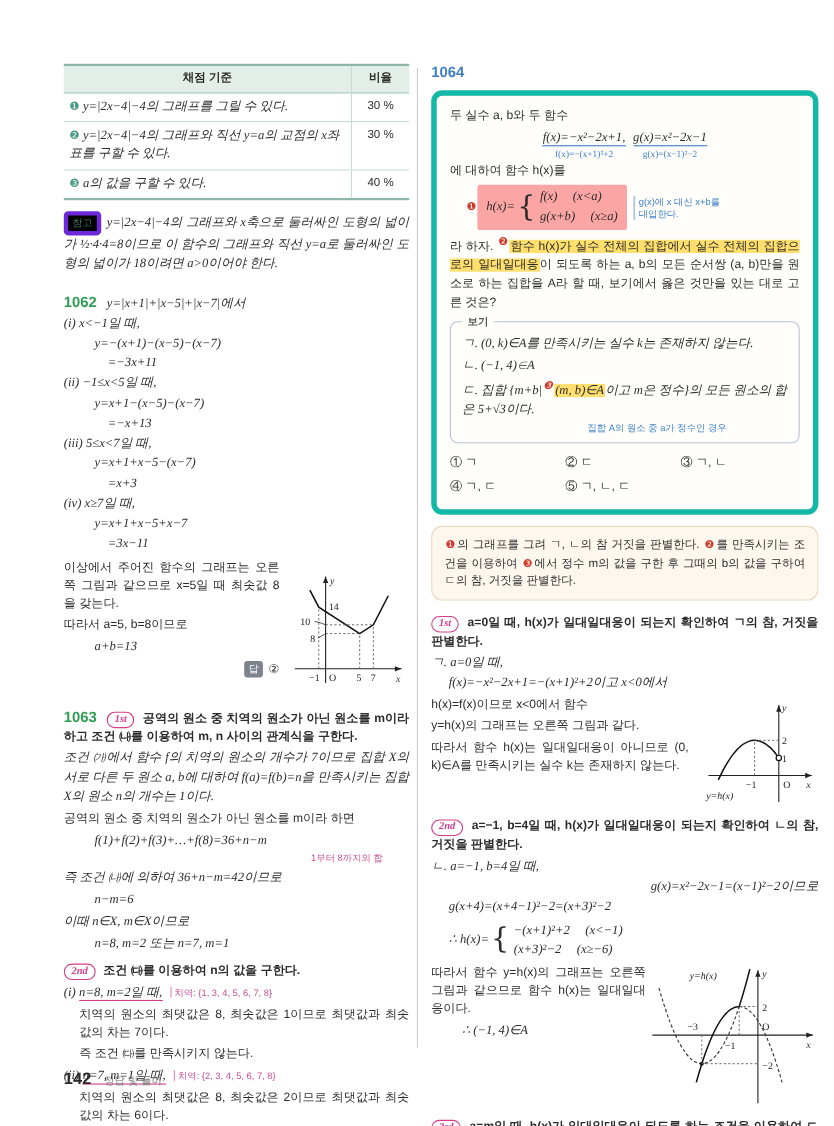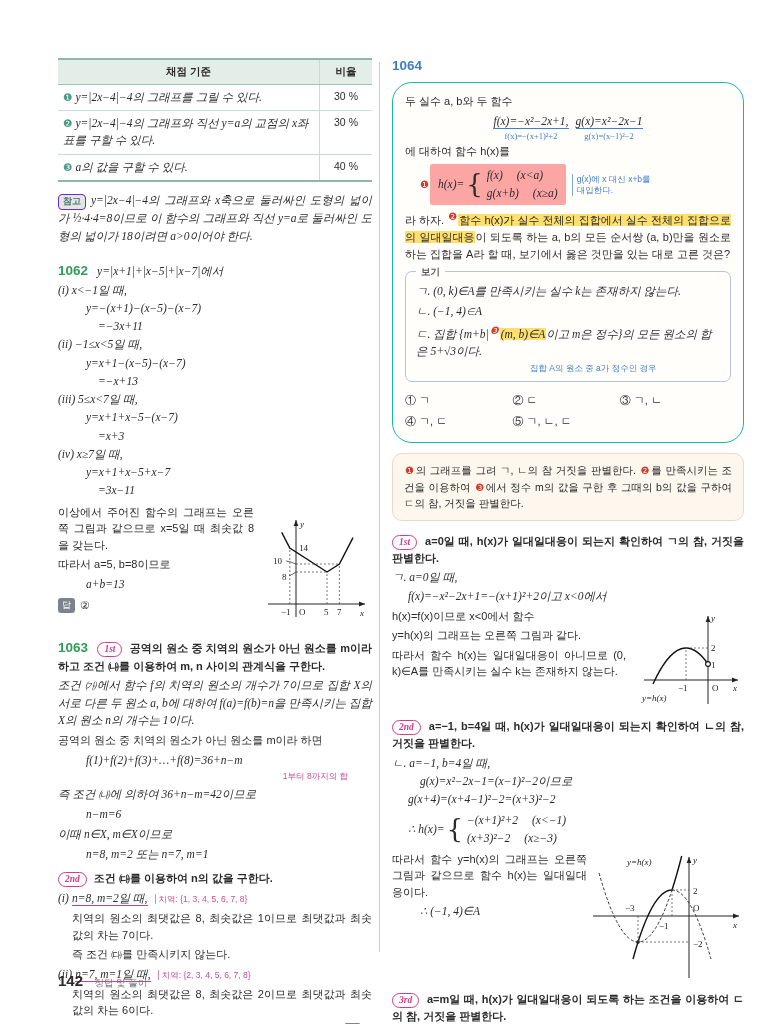--- a/index.html
+++ b/index.html
@@ -16,51 +16,51 @@
   .para{margin:3px 0;text-align:justify;}
 
   
   table.grading{width:100%;border-collapse:collapse;font-size:10.5px;
     border-top:2px solid #8cb7aa;border-bottom:2px solid #8cb7aa;}
   table.grading th{background:#e4eee8;font-weight:bold;padding:4px 4px;border-bottom:1px solid #9ec4b8;}
   table.grading td{background:#ffffff;padding:4px 5px;border-bottom:1px solid #c9dcd4;vertical-align:top;text-align:left;}
   table.grading td.ratio, table.grading th.ratio{width:42px;text-align:center;border-left:1px solid #c9dcd4;}
   .tnum{color:#4c9b8a;margin-right:3px;}
 
-  .note-badge{display:inline-block;background:#e5e5e5;color:#41776b;border:1px solid #6d28d9;
-    border-radius:4px;font-size:9px;padding:0 4px;margin-right:5px;font-weight:bold;}
+  .note-badge{display:inline-block;background:#000000;color:#41776b;border:4px solid #6d28d9;
+    border-radius:4px;font-size:9px;padding:0 4px;margin-right:5px;font-weight:normal;}
   .note-wrap{margin-top:10px;font-size:10.5px;line-height:1.55;text-align:justify;}
 
   .prob-no-green{color:#2f9e55;font-weight:bold;font-size:13.5px;margin-right:6px;}
   .prob-no-blue{color:#3f7fc1;font-weight:bold;font-size:13.5px;}
 
   .step-badge{display:inline-block;border:1px solid #d23c8c;color:#d23c8c;border-radius:9px;
     padding:0 6px;font-size:9.5px;font-weight:bold;font-style:italic;
     font-family:"Liberation Serif",serif;margin-right:4px;line-height:1.4;}
   .step-head{font-weight:bold;margin:6px 0 3px 0;text-align:justify;}
   .pink-note{font-size:8.5px;color:#c94b97;}
   .pink-underline{border-bottom:1.5px solid #d23c8c;padding-bottom:1px;}
   .range-note{font-size:8.5px;color:#c94b97;border-left:1px solid #d88ab8;padding-left:3px;margin-left:4px;}
 
   .ans-badge{display:inline-block;background:#7d838c;color:#ffffff;border-radius:3px;
     font-size:9px;padding:1px 4px;margin-right:5px;vertical-align:1px;}
-  .ans-line{margin:4px 6px 0 0;}
+  .ans-line{text-align:right;margin:4px 6px 0 0;}
 
   .graphA{float:right;margin:0 0 2px 6px;}
   .graphB{float:right;margin:0 0 2px 4px;}
   .graphC{float:right;margin:0 0 2px 2px;}
   svg text{font-family:"Liberation Serif",serif;font-size:9px;fill:#222;}
   svg text.it{font-style:italic;}
   .axis{stroke:#222;stroke-width:1;}
   .curve{stroke:#111;stroke-width:1.4;fill:none;}
   .dash{stroke:#555;stroke-width:0.8;stroke-dasharray:2,2;fill:none;}
   .dashcurve{stroke:#333;stroke-width:1;stroke-dasharray:3,2;fill:none;}
 
   
-  .qbox{border:1px solid #14b8a6;border-radius:20px;background:#fffefb;
+  .qbox{border:5px solid #14b8a6;border-radius:10px;background:#fffefb;
     padding:10px 12px 10px 12px;margin-top:6px;font-size:11px;line-height:1.55;}
   .u-eq{display:inline-block;text-align:center;vertical-align:top;margin:0 2px;}
   .u-eq .main{border-bottom:1px solid #3d7fc9;padding-bottom:1px;}
   .u-note{display:block;color:#3d7fc9;font-size:8.5px;font-style:normal;
     font-family:"Liberation Serif",serif;line-height:1.2;}
   .hl{background:#ffdf6e;padding:0 1px;}
   .circ-red{color:#cf3a2a;font-size:10px;vertical-align:4px;margin:0 1px;}
   .case-row{display:flex;align-items:center;margin:4px 0 4px 14px;}
   .case-box{display:inline-flex;align-items:center;background:#fca5a5;padding:3px 8px;border-radius:2px;}
   .brace{font-family:"DejaVu Serif",serif;font-size:26px;font-weight:400;margin:0 4px 0 2px;line-height:0.9;}
@@ -297,28 +297,28 @@
       <div class="para">y=h(x)의 그래프는 오른쪽 그림과 같다.</div>
       <div class="para">따라서 함수 h(x)는 일대일대응이 아니므로 (0, k)∈A를 만족시키는 실수 k는 존재하지 않는다.</div>
       <div class="clear"></div>
     </div>
 
     <div class="step-head" style="margin-top:8px;">
       <span class="step-badge">2nd</span>
       <span>a=−1, b=4일 때, h(x)가 일대일대응이 되는지 확인하여 ㄴ의 참, 거짓을 판별한다.</span>
     </div>
     <div class="eq">ㄴ. a=−1, b=4일 때,</div>
-    <div class="eq eq-line" style="">g(x)=x²−2x−1=(x−1)²−2이므로</div>
+    <div class="eq eq-line" style="text-align:right;">g(x)=x²−2x−1=(x−1)²−2이므로</div>
     <div class="eq eq-line" style="margin-left:16px;">g(x+4)=(x+4−1)²−2=(x+3)²−2</div>
     <div class="case-row" style="margin-left:16px;">
       <span class="eq">∴ h(x)=</span>
       <span class="brace">{</span>
       <span class="case-lines">
         <div><span class="eq">−(x+1)²+2</span><span class="eq case-cond">(x&lt;−1)</span></div>
-        <div><span class="eq">(x+3)²−2</span><span class="eq case-cond">(x≥−3)</span></div>
+        <div><span class="eq">(x+3)²−2</span><span class="eq case-cond">(x≥−6)</span></div>
       </span>
     </div>
     <div>
       <svg class="graphC" width="155" height="130" viewBox="0 0 155 130">
         <line class="axis" x1="4" y1="65" x2="150" y2="65"></line>
         <polygon points="150,65 144,62.6 144,67.4" fill="#222"></polygon>
         <line class="axis" x1="100" y1="127" x2="100" y2="6"></line>
         <polygon points="100,6 97.6,12 102.4,12" fill="#222"></polygon>
         <path class="dashcurve" d="M10,22 Q29.5,91 49,91 Q66,91 83,39"></path>
         <path class="dashcurve" d="M83,39 Q102.6,39 122,108"></path>

